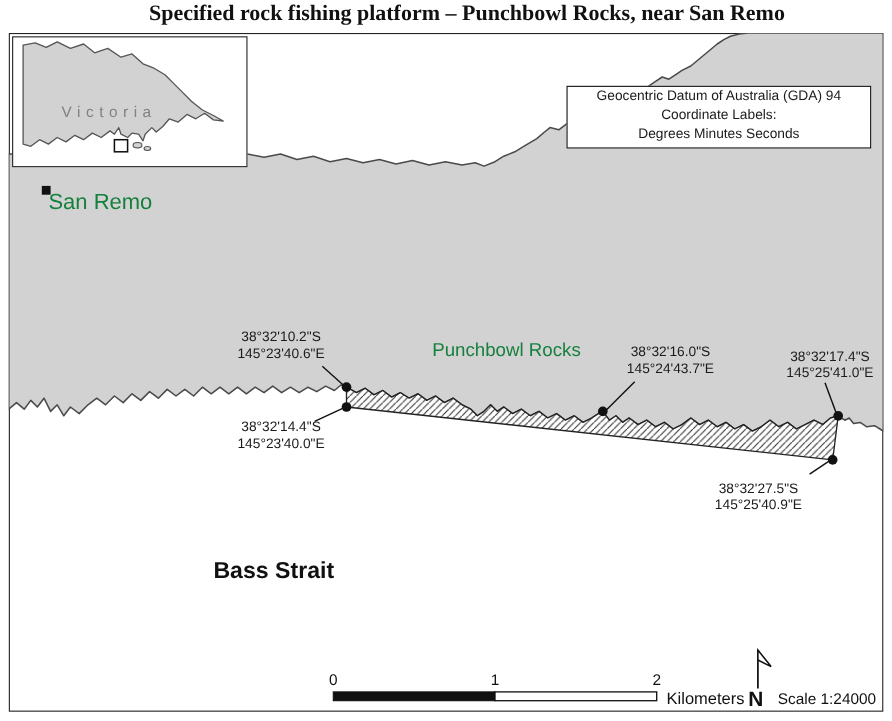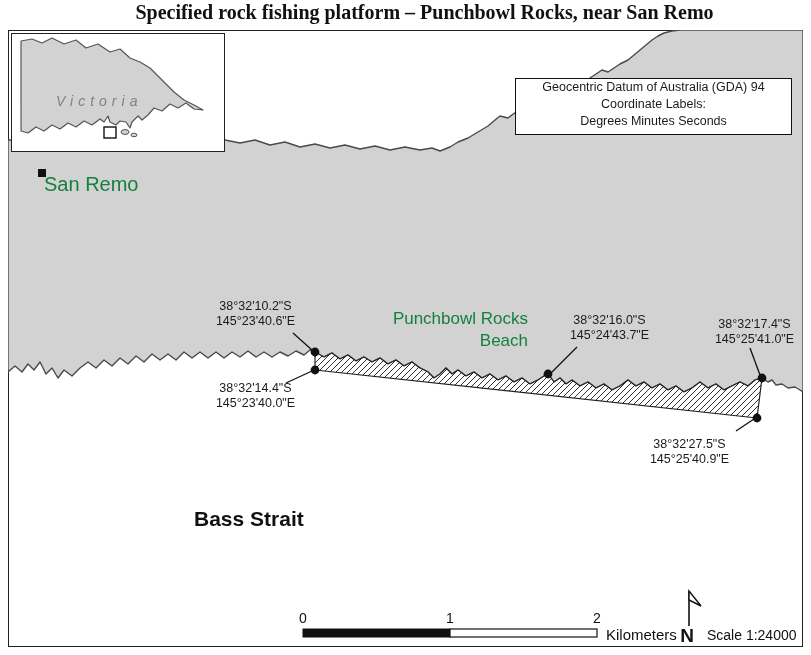--- a/index.html
+++ b/index.html
@@ -5,21 +5,21 @@
   html,body{margin:0;padding:0;background:#ffffff;}
   #page{position:relative;width:811px;height:655px;background:#ffffff;overflow:hidden;
         font-family:"Liberation Sans",sans-serif;color:#1b1b1b;}
   #title{position:absolute;top:1px;left:0;width:811px;text-align:center;
          font-family:"Liberation Serif",serif;font-weight:bold;font-size:20px;color:#111;padding-left:19px;}
   #map-frame{position:absolute;left:8px;top:30px;width:795px;height:617px;
              border:1.5px solid #222;box-sizing:border-box;background:#fff;}
   #map-svg{position:absolute;left:8px;top:30px;}
   
   #inset{position:absolute;left:11px;top:33px;width:214px;height:119px;
-         border:1.5px solid #222;box-sizing:border-box;background:#fff;font-style:italic;}
+         border:1.5px solid #222;box-sizing:border-box;background:#fff;}
   #inset-label{position:absolute;left:44px;top:59px;font-size:14px;letter-spacing:5px;
                color:#828282;}
   
   #datum-box{position:absolute;left:515px;top:78px;width:277px;height:57px;
              border:1.5px solid #111;box-sizing:border-box;background:#fff;
              text-align:center;font-size:12.5px;line-height:17px;padding-top:0;}
   
   .coord{position:absolute;width:125px;text-align:center;font-size:12.5px;line-height:15px;color:#1b1b1b;}
   #coord-1{left:193px;top:299px;}
   #coord-2{left:193px;top:381px;}
@@ -125,21 +125,20 @@
     <div>Geocentric Datum of Australia (GDA) 94</div>
     <div>Coordinate Labels:</div>
     <div>Degrees Minutes Seconds</div>
   </div>
 
   <div id="town-marker"></div>
   <div id="town-label">San Remo</div>
 
   <div id="beach-label">
     <div>Punchbowl Rocks</div>
-    <div>Beach</div>
   </div>
 
   <div id="sea-label">Bass Strait</div>
 
   <div class="coord" id="coord-1">
     <div>38°32'10.2"S</div>
     <div>145°23'40.6"E</div>
   </div>
   <div class="coord" id="coord-2">
     <div>38°32'14.4"S</div>

